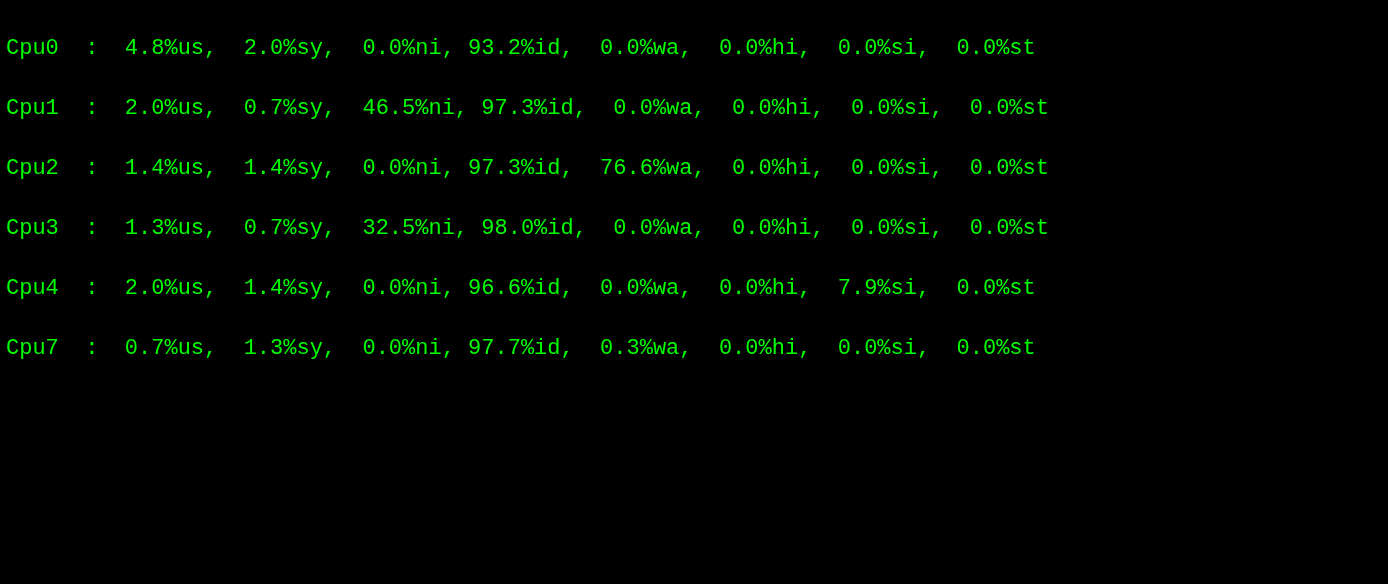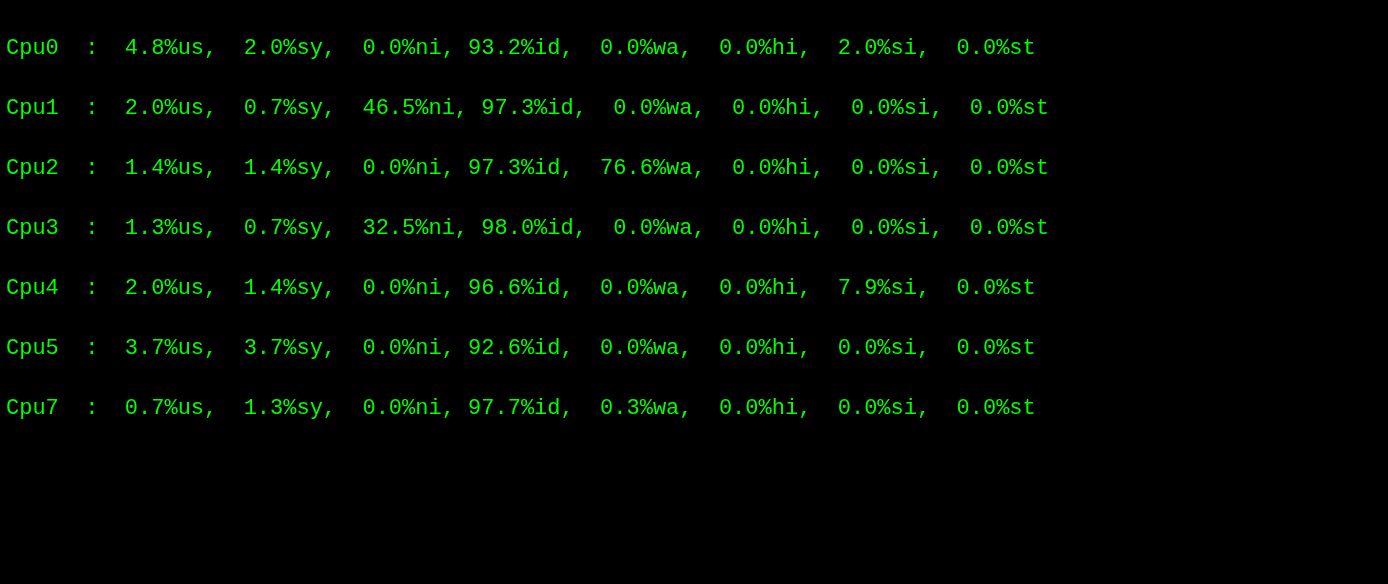--- a/index.html
+++ b/index.html
@@ -3,25 +3,24 @@
 <meta charset="utf-8">
 <style>
   html,body{margin:0;padding:0;background:#000;color:#00ff00;font-family:"Courier New",monospace;font-size:22px;line-height:30px;overflow:hidden}
   .scr{white-space:pre;padding:4px 6px}
   .row{display:block}
 </style>
 </head>
 <body>
 
 <div class="scr">
-<span class="row">Cpu0  :  4.8%us,  2.0%sy,  0.0%ni, 93.2%id,  0.0%wa,  0.0%hi,  2.0%si,  0.0%st</span>
+<span class="row">Cpu0  :  4.8%us,  2.0%sy,  0.0%ni, 93.2%id,  0.0%wa,  0.0%hi,  0.0%si,  0.0%st</span>
 <span class="row">Cpu1  :  2.0%us,  0.7%sy,  46.5%ni, 97.3%id,  0.0%wa,  0.0%hi,  0.0%si,  0.0%st</span>
 <span class="row">Cpu2  :  1.4%us,  1.4%sy,  0.0%ni, 97.3%id,  76.6%wa,  0.0%hi,  0.0%si,  0.0%st</span>
 <span class="row">Cpu3  :  1.3%us,  0.7%sy,  32.5%ni, 98.0%id,  0.0%wa,  0.0%hi,  0.0%si,  0.0%st</span>
 <span class="row">Cpu4  :  2.0%us,  1.4%sy,  0.0%ni, 96.6%id,  0.0%wa,  0.0%hi,  7.9%si,  0.0%st</span>
-<span class="row">Cpu5  :  3.7%us,  3.7%sy,  0.0%ni, 92.6%id,  0.0%wa,  0.0%hi,  0.0%si,  0.0%st</span>
 <span class="row">Cpu7  :  0.7%us,  1.3%sy,  0.0%ni, 97.7%id,  0.3%wa,  0.0%hi,  0.0%si,  0.0%st</span>
 
 
 
 
 
 </div>
 
 </body></html>

